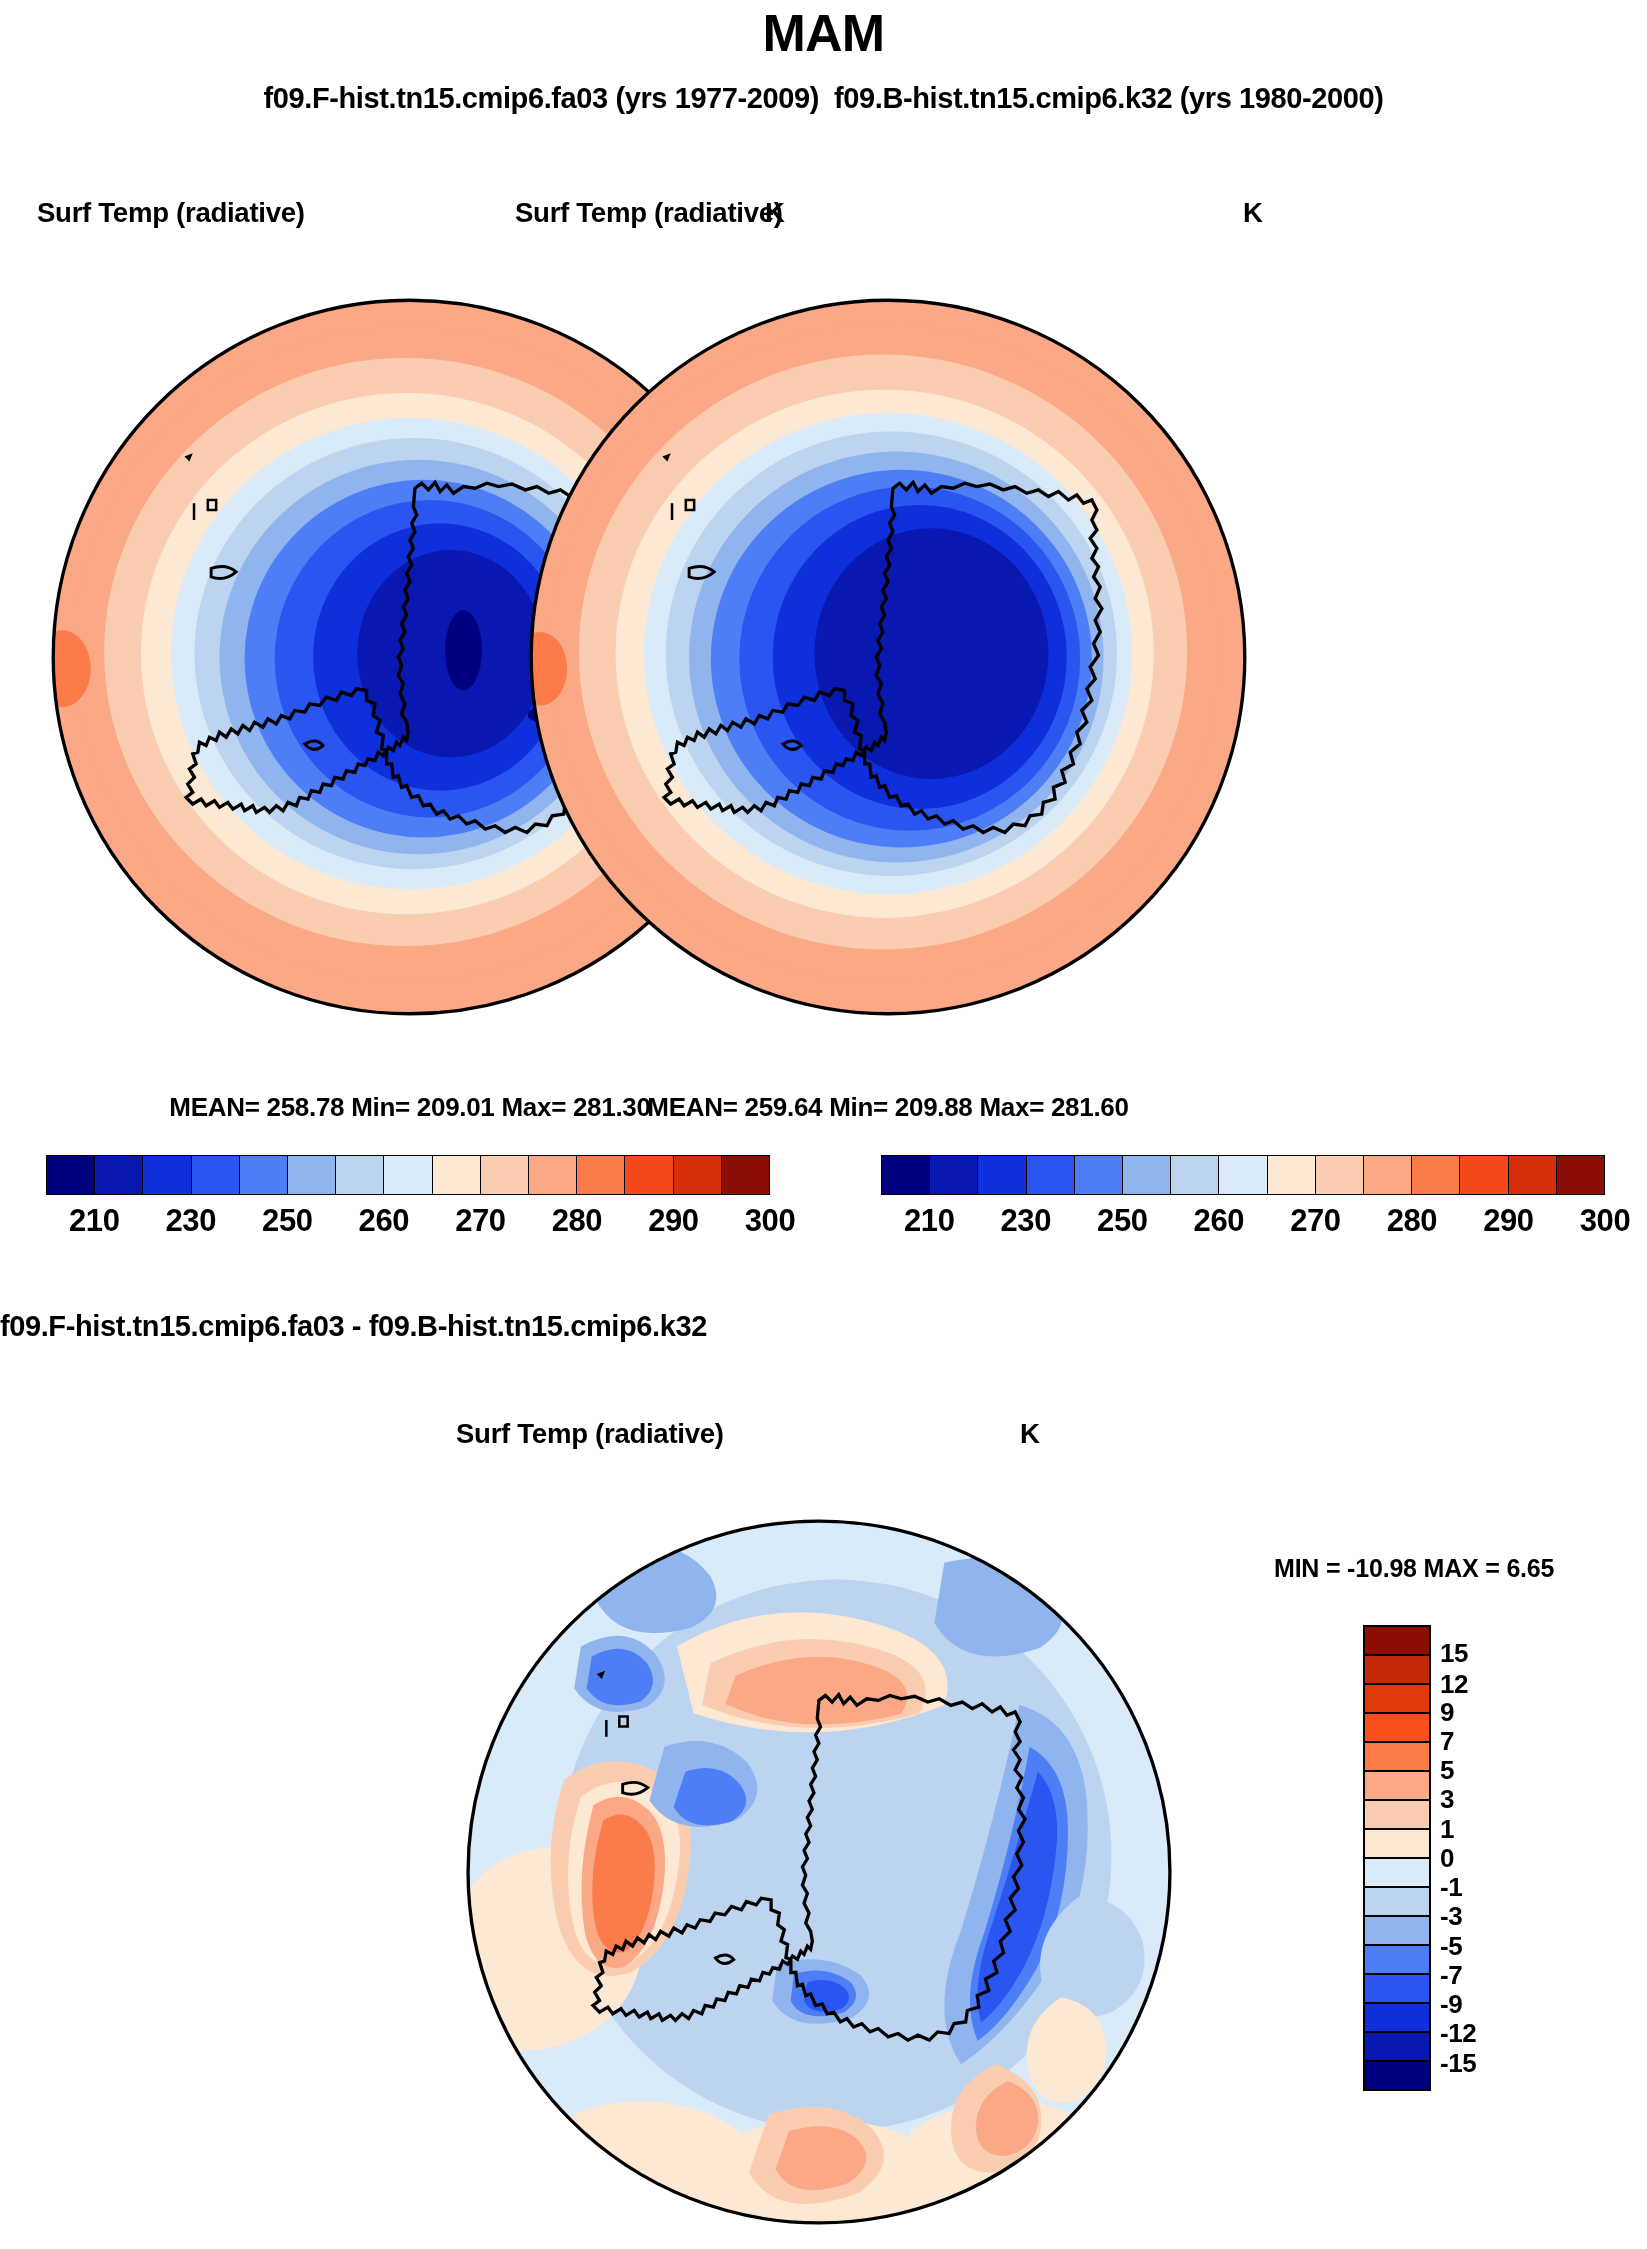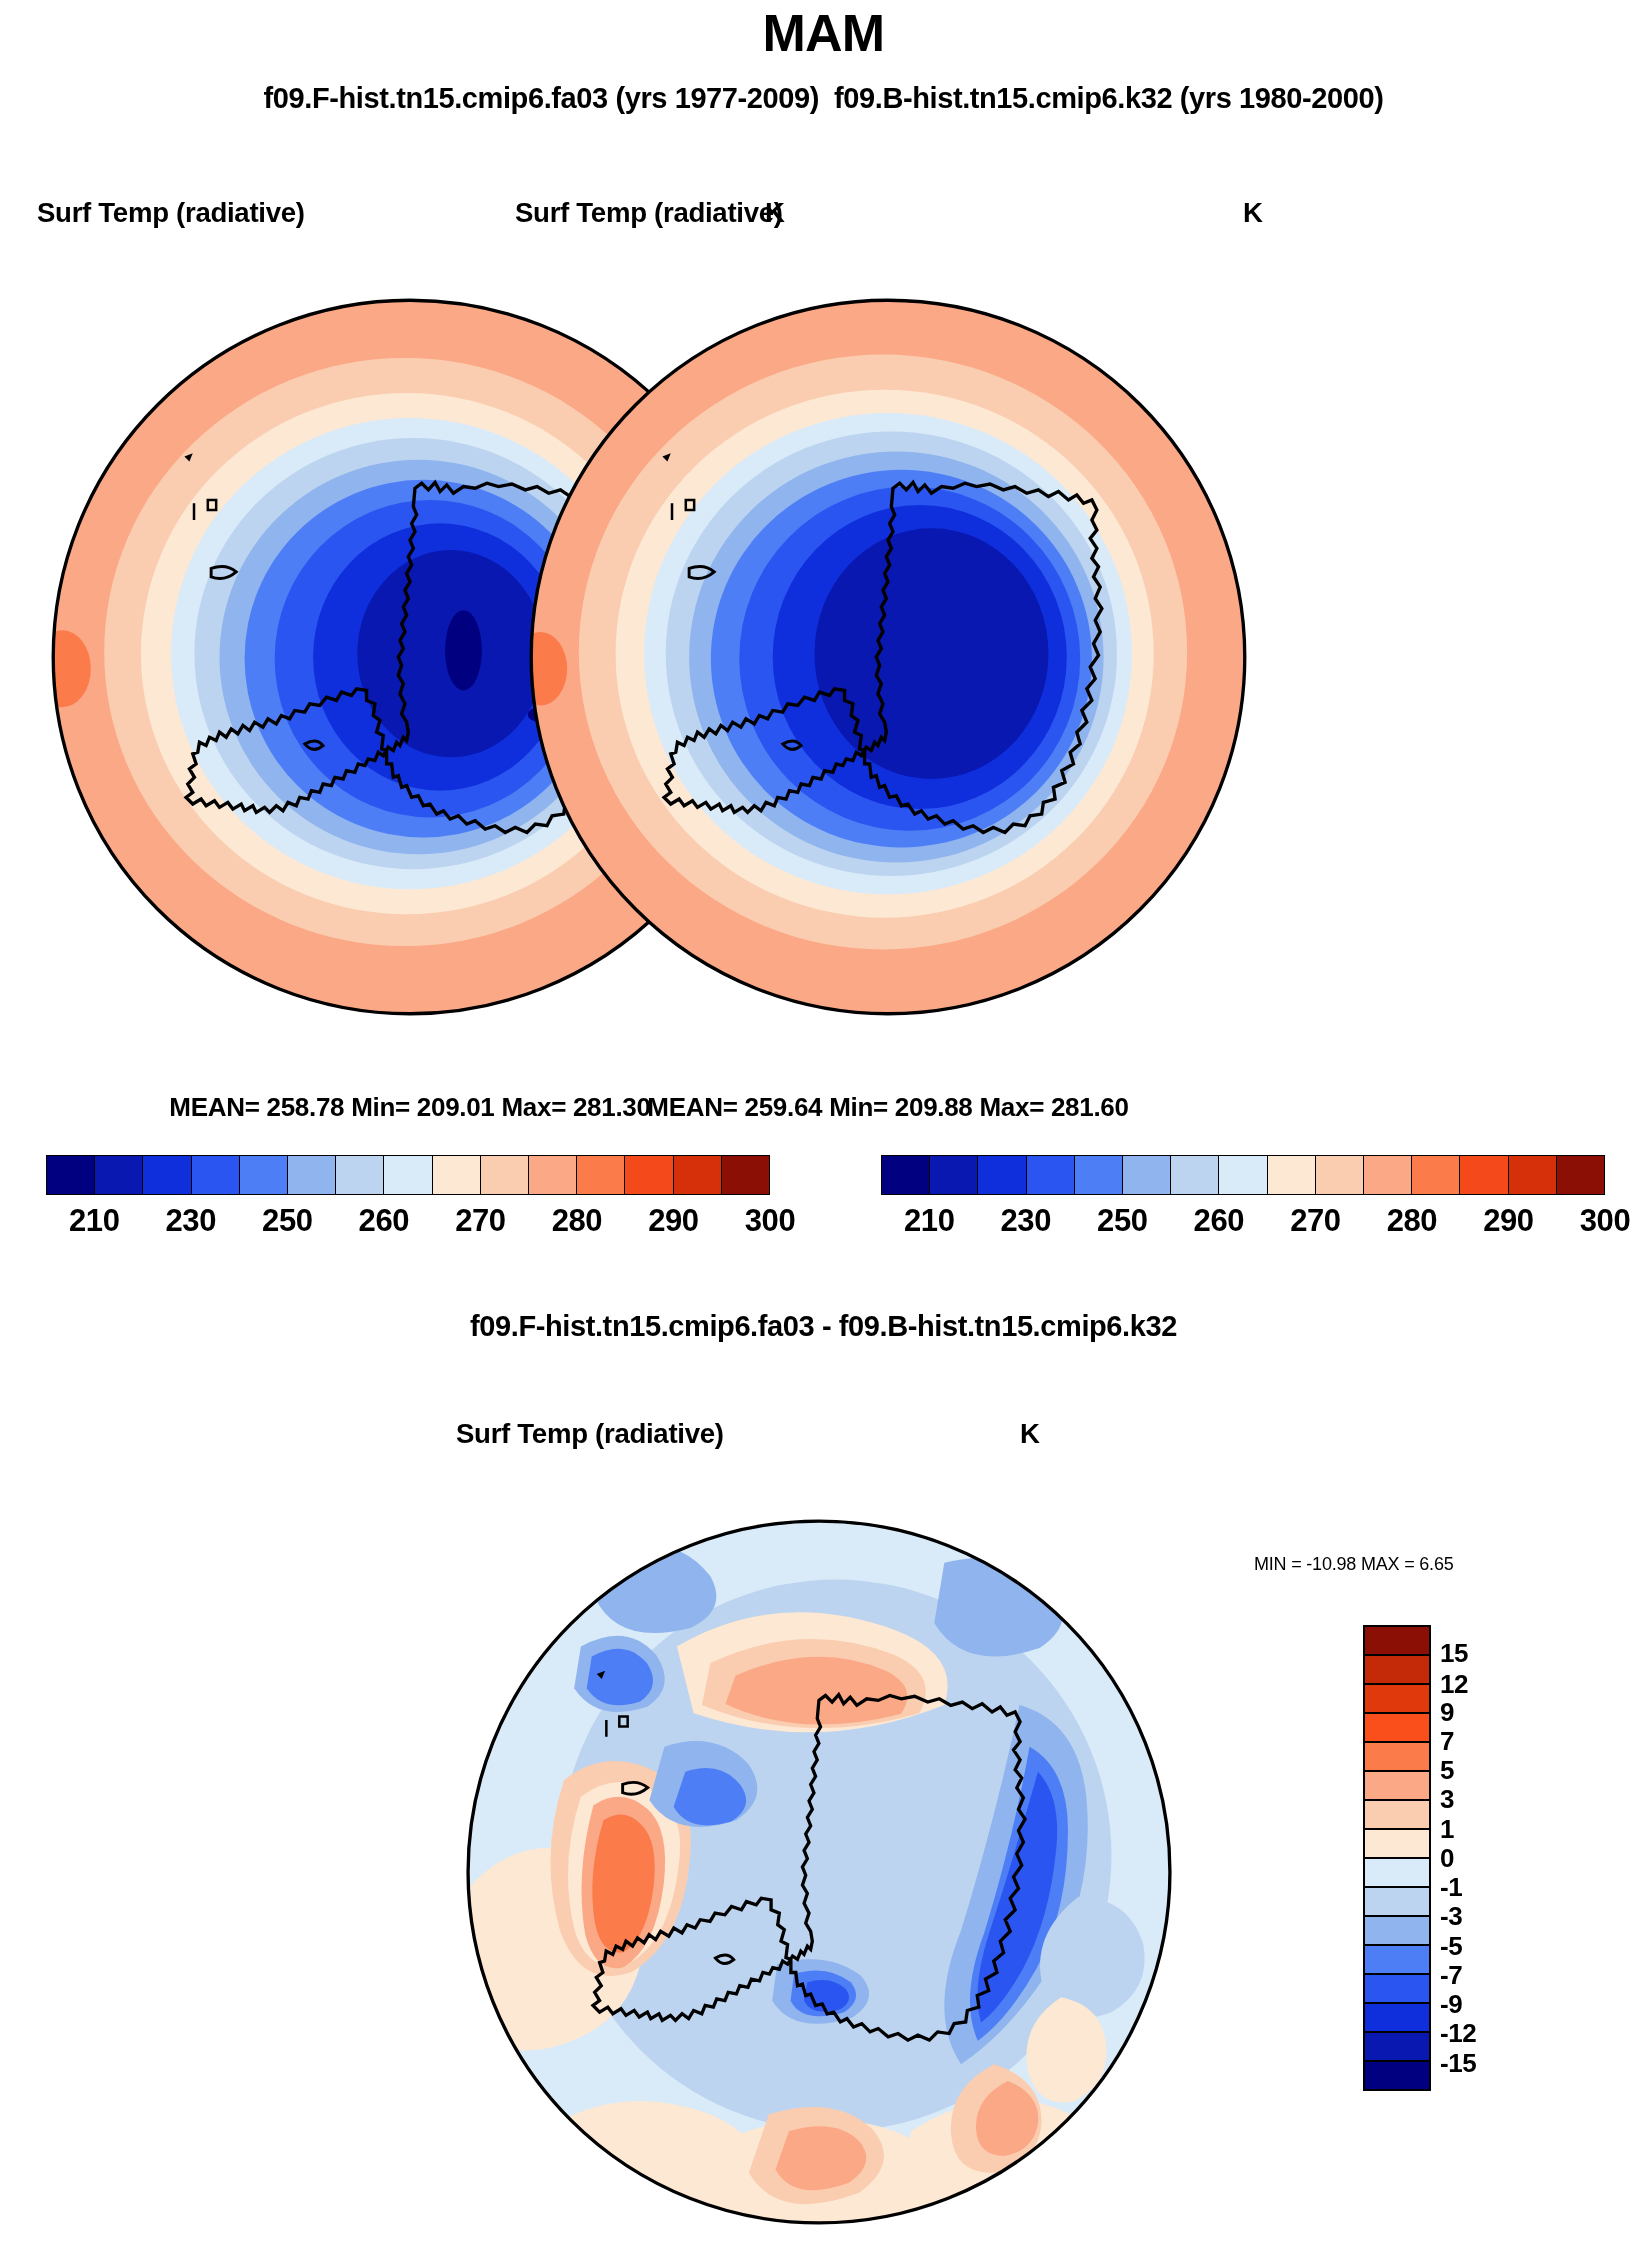--- a/index.html
+++ b/index.html
@@ -50,30 +50,30 @@
   .stats-line {
     font-size: 26px;
     font-weight: bold;
     text-align: center;
     white-space: nowrap;
     letter-spacing: -0.3px;
   }
 
   #diff-title {
     left: 0; top: 1310px; width: 1647px;
-    text-align: center;
     font-size: 29px;
     font-weight: bold;
     letter-spacing: -0.4px;
   }
   #diff-minmax {
-    font-size: 18px;
-    font-weight: normal;
+    font-size: 25px;
+    font-weight: bold;
     white-space: nowrap;
     letter-spacing: -0.2px;
+    margin-left: 20px;
   }
 
   
   .map-plot { overflow: visible; }
   .map-plot svg { display: block; }
 
   
   .hbar-wrap { }
   .hbar {
     display: flex;

